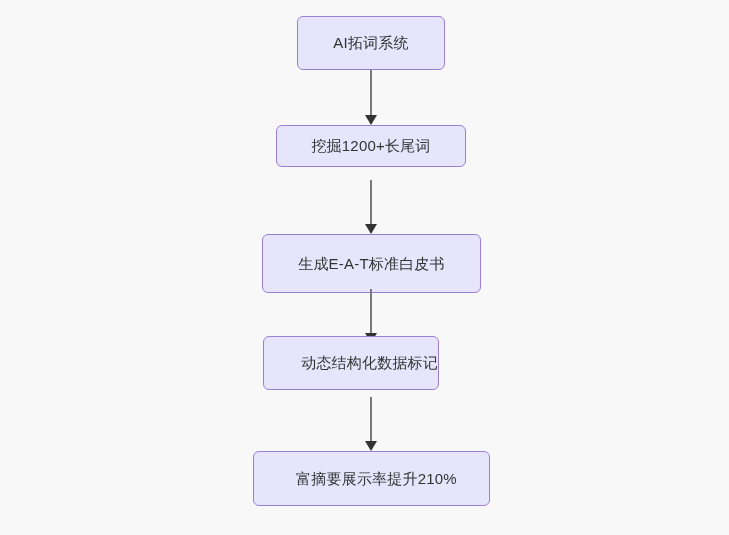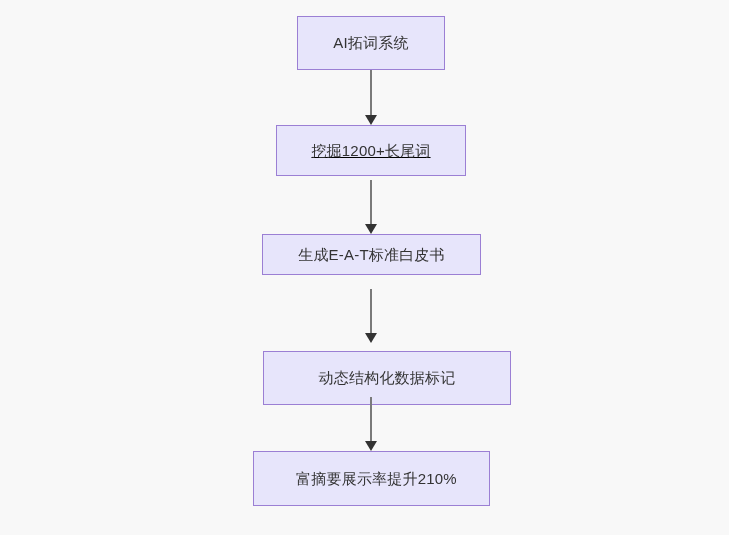--- a/index.html
+++ b/index.html
@@ -19,21 +19,21 @@
     height: 535px;
   }
   .node {
     position: absolute;
     box-sizing: border-box;
     background: #e7e5fb;
     border: 1.5px solid #9b7fd4;
     display: flex;
     align-items: center;
     justify-content: center;
-    border-radius: 0;
+    border-radius: 6px;
   }
   .node-label {
     color: #333333;
     font-size: 15px;
     line-height: 1.2;
     letter-spacing: 0.2px;
     white-space: nowrap;
     text-align: center;
     font-family: "Liberation Sans", "DejaVu Sans", sans-serif;
   }
@@ -53,23 +53,23 @@
     left: -5px;
     width: 0;
     height: 0;
     border-left: 6px solid transparent;
     border-right: 6px solid transparent;
     border-top: 10px solid #333333;
   }
 
   
   #node-0 { left: 297px; top: 16px;  width: 148px; height: 54px; }
-  #node-1 { left: 276px; top: 125px; width: 190px; height: 51px; text-decoration: underline; }
-  #node-2 { left: 262px; top: 234px; width: 219px; height: 41px; }
-  #node-3 { left: 263px; top: 351px; width: 248px; height: 54px; }
+  #node-1 { left: 276px; top: 125px; width: 190px; height: 42px; }
+  #node-2 { left: 262px; top: 234px; width: 219px; height: 59px; }
+  #node-3 { left: 263px; top: 336px; width: 176px; height: 54px; justify-content: flex-end; }
   #node-4 { left: 253px; top: 451px; width: 237px; height: 55px; padding-left: 10px; }
 
   
   #edge-0 { left: 370px; top: 70px;  height: 55px; }
   #edge-1 { left: 370px; top: 180px; height: 54px; }
   #edge-2 { left: 370px; top: 289px; height: 54px; }
   #edge-3 { left: 370px; top: 397px; height: 54px; }
   .edge .edge-line { height: calc(100% - 9px); }
   .edge .edge-arrow { bottom: 0; }
 </style>

